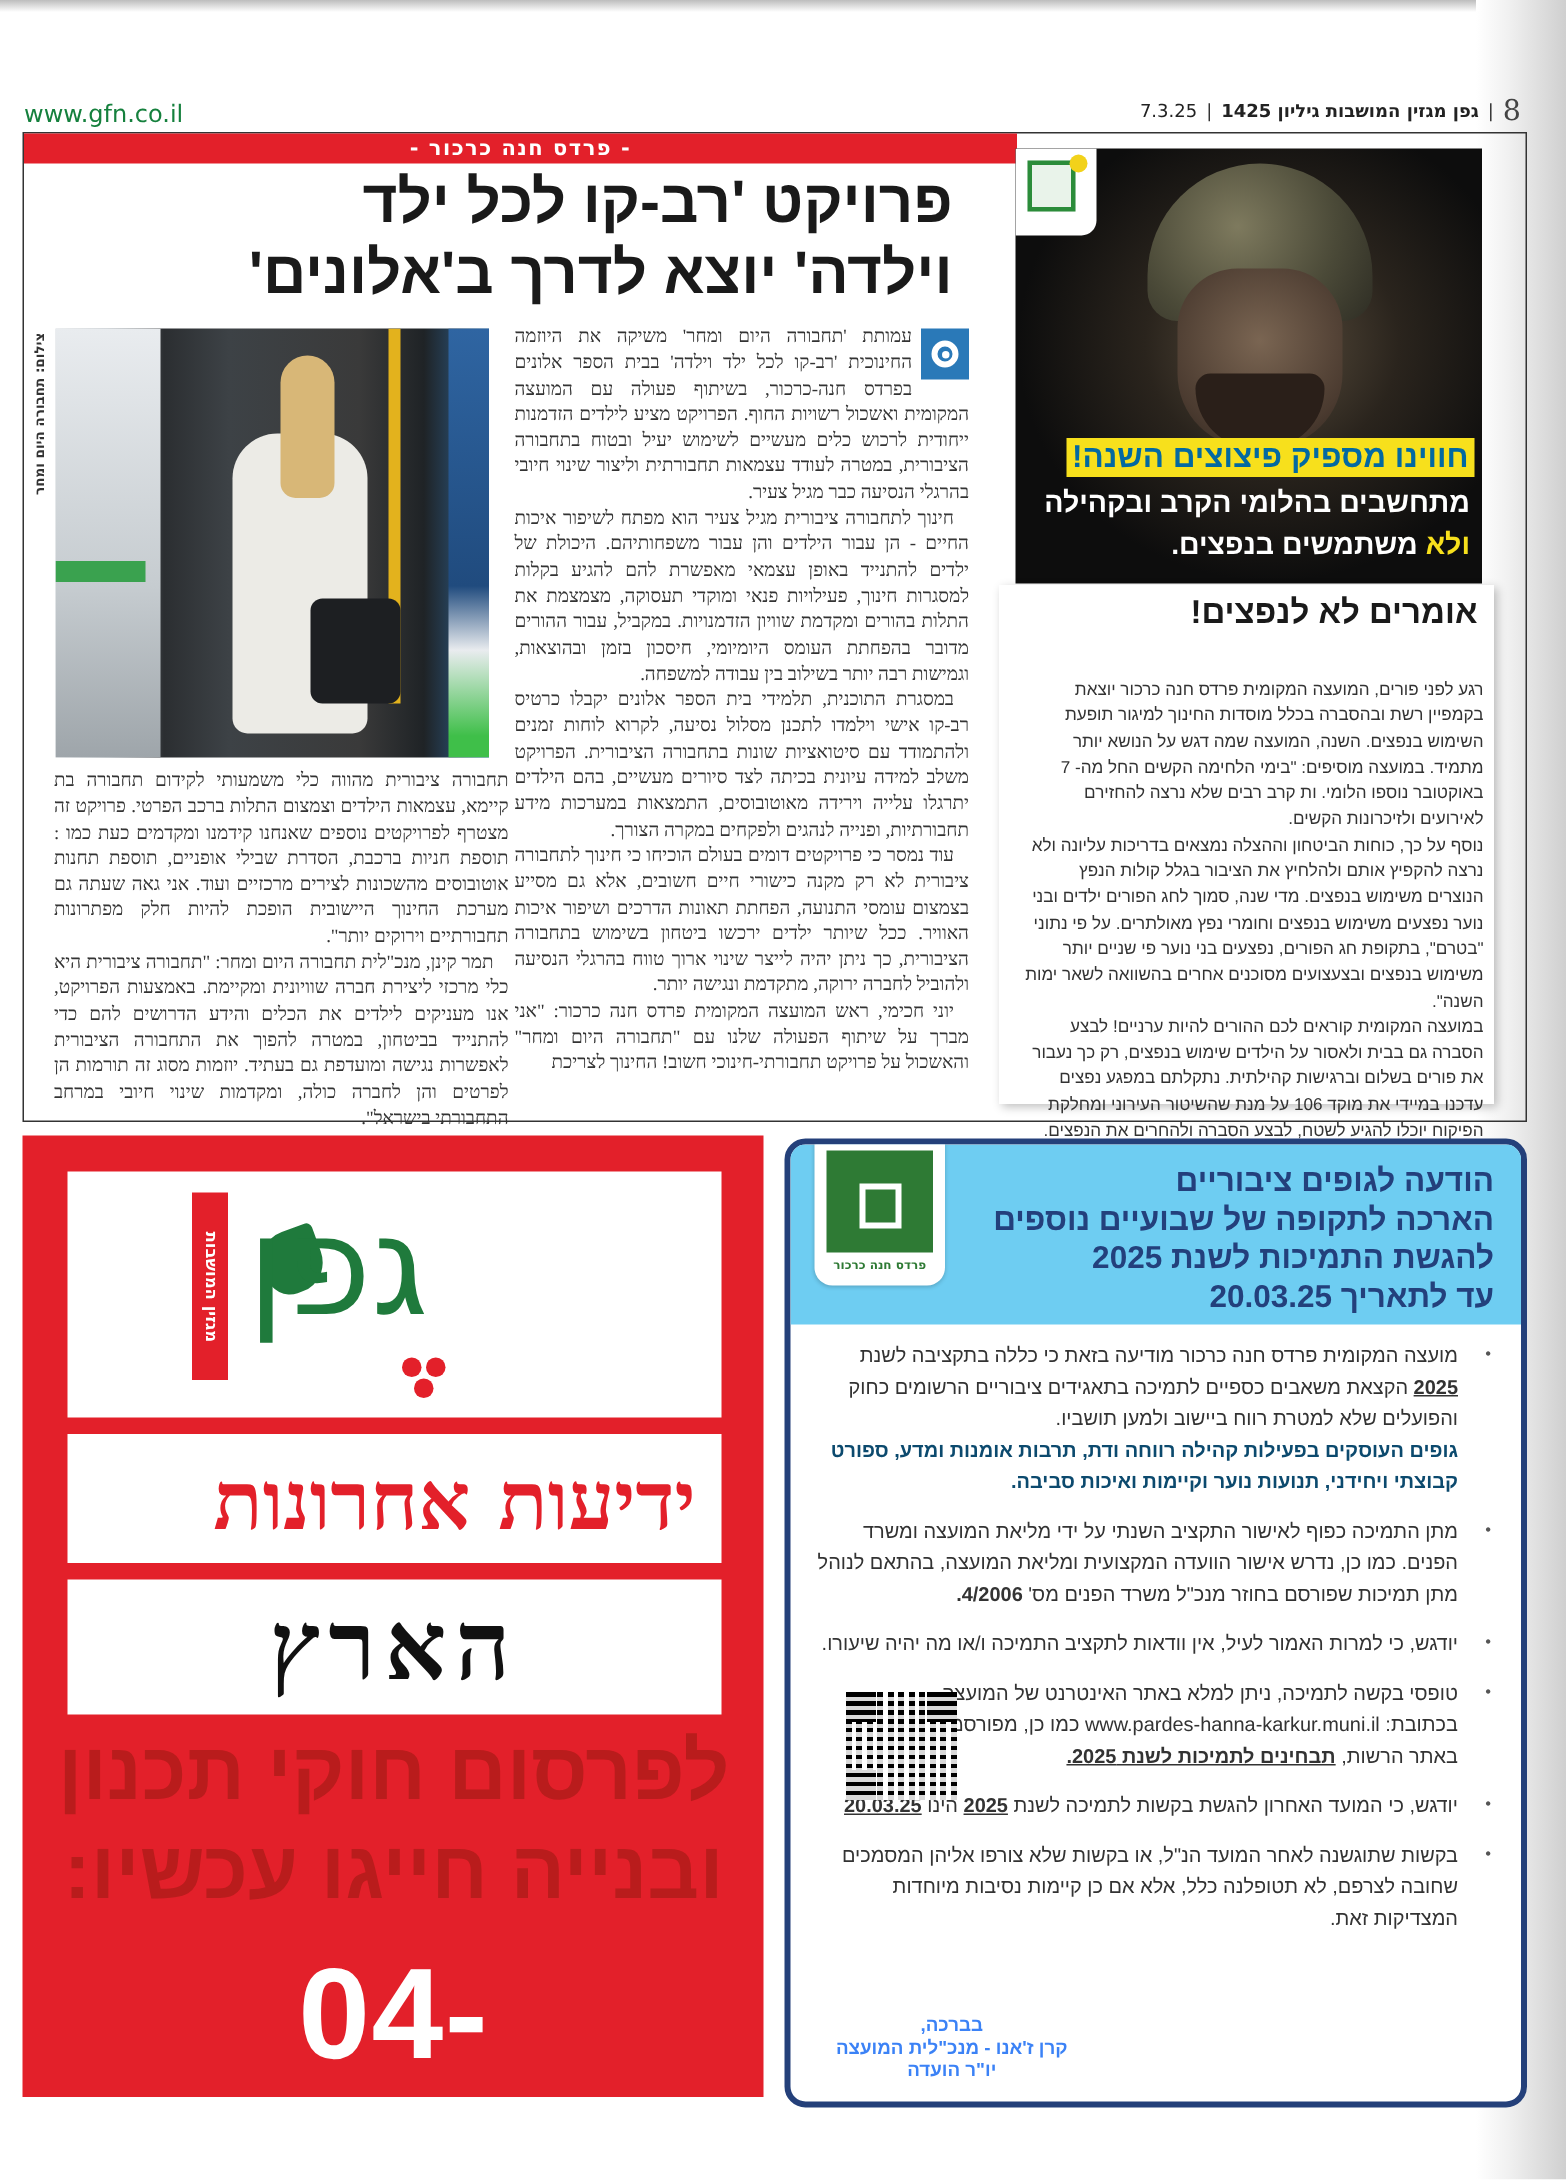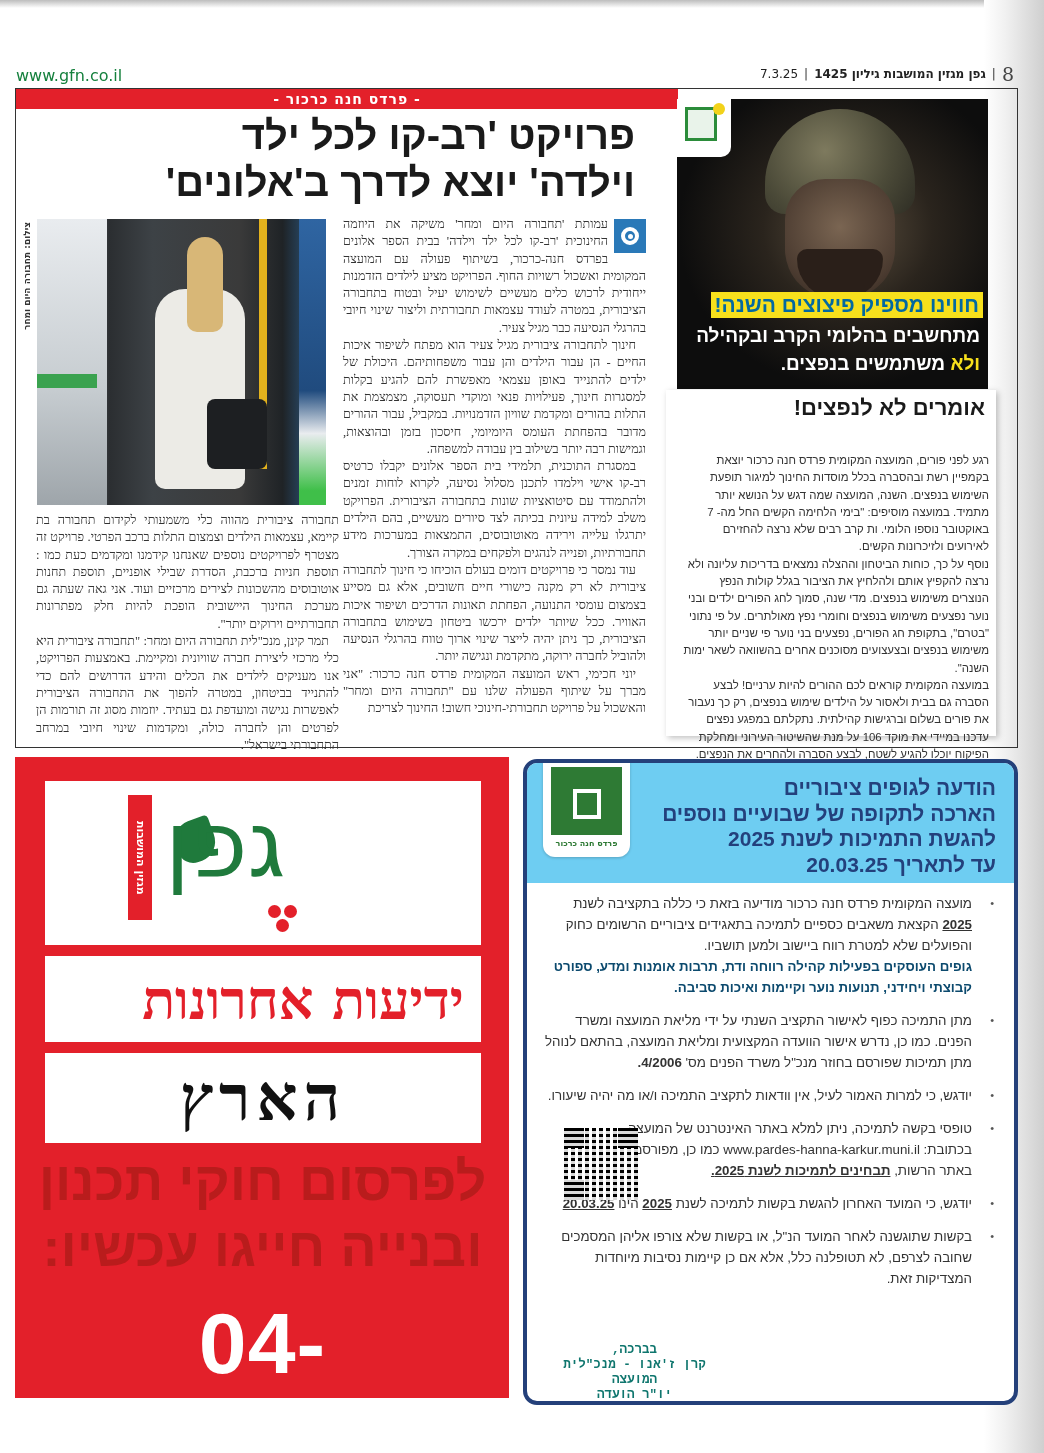--- a/index.html
+++ b/index.html
@@ -112,21 +112,21 @@
   .qr { position:absolute; left:37px; top:365px; width:74px; height:72px;
         background:
           linear-gradient(#000,#000) 0 0/20px 20px no-repeat,
           linear-gradient(#000,#000) 54px 0/20px 20px no-repeat,
           linear-gradient(#000,#000) 0 52px/20px 20px no-repeat,
           repeating-linear-gradient(90deg,#000 0 4px,#fff 4px 7px),
           #fff; }
   .qr::after { content:""; position:absolute; left:0; top:0; right:0; bottom:0;
         background:repeating-linear-gradient(0deg,rgba(255,255,255,.85) 0 3px,transparent 3px 6px); }
   .signature { position:absolute; left:20px; top:580px; width:175px; text-align:center; direction:rtl;
-        font-family:Liberation Mono, monospace; font-size:12.5px; line-height:15px; color:#0f766e; font-weight:bold; }
+        font-family:Liberation Sans, sans-serif; font-size:12.5px; line-height:15px; color:#3b82f6; font-weight:bold; }
 </style>
 </head>
 <body>
 
 <div class="page-shadow-top"></div>
 <div class="page-edge-right"></div>
 
 <div class="header-left">www.gfn.co.il</div>
 <div class="header-right">
   <span class="pnum">8</span>

